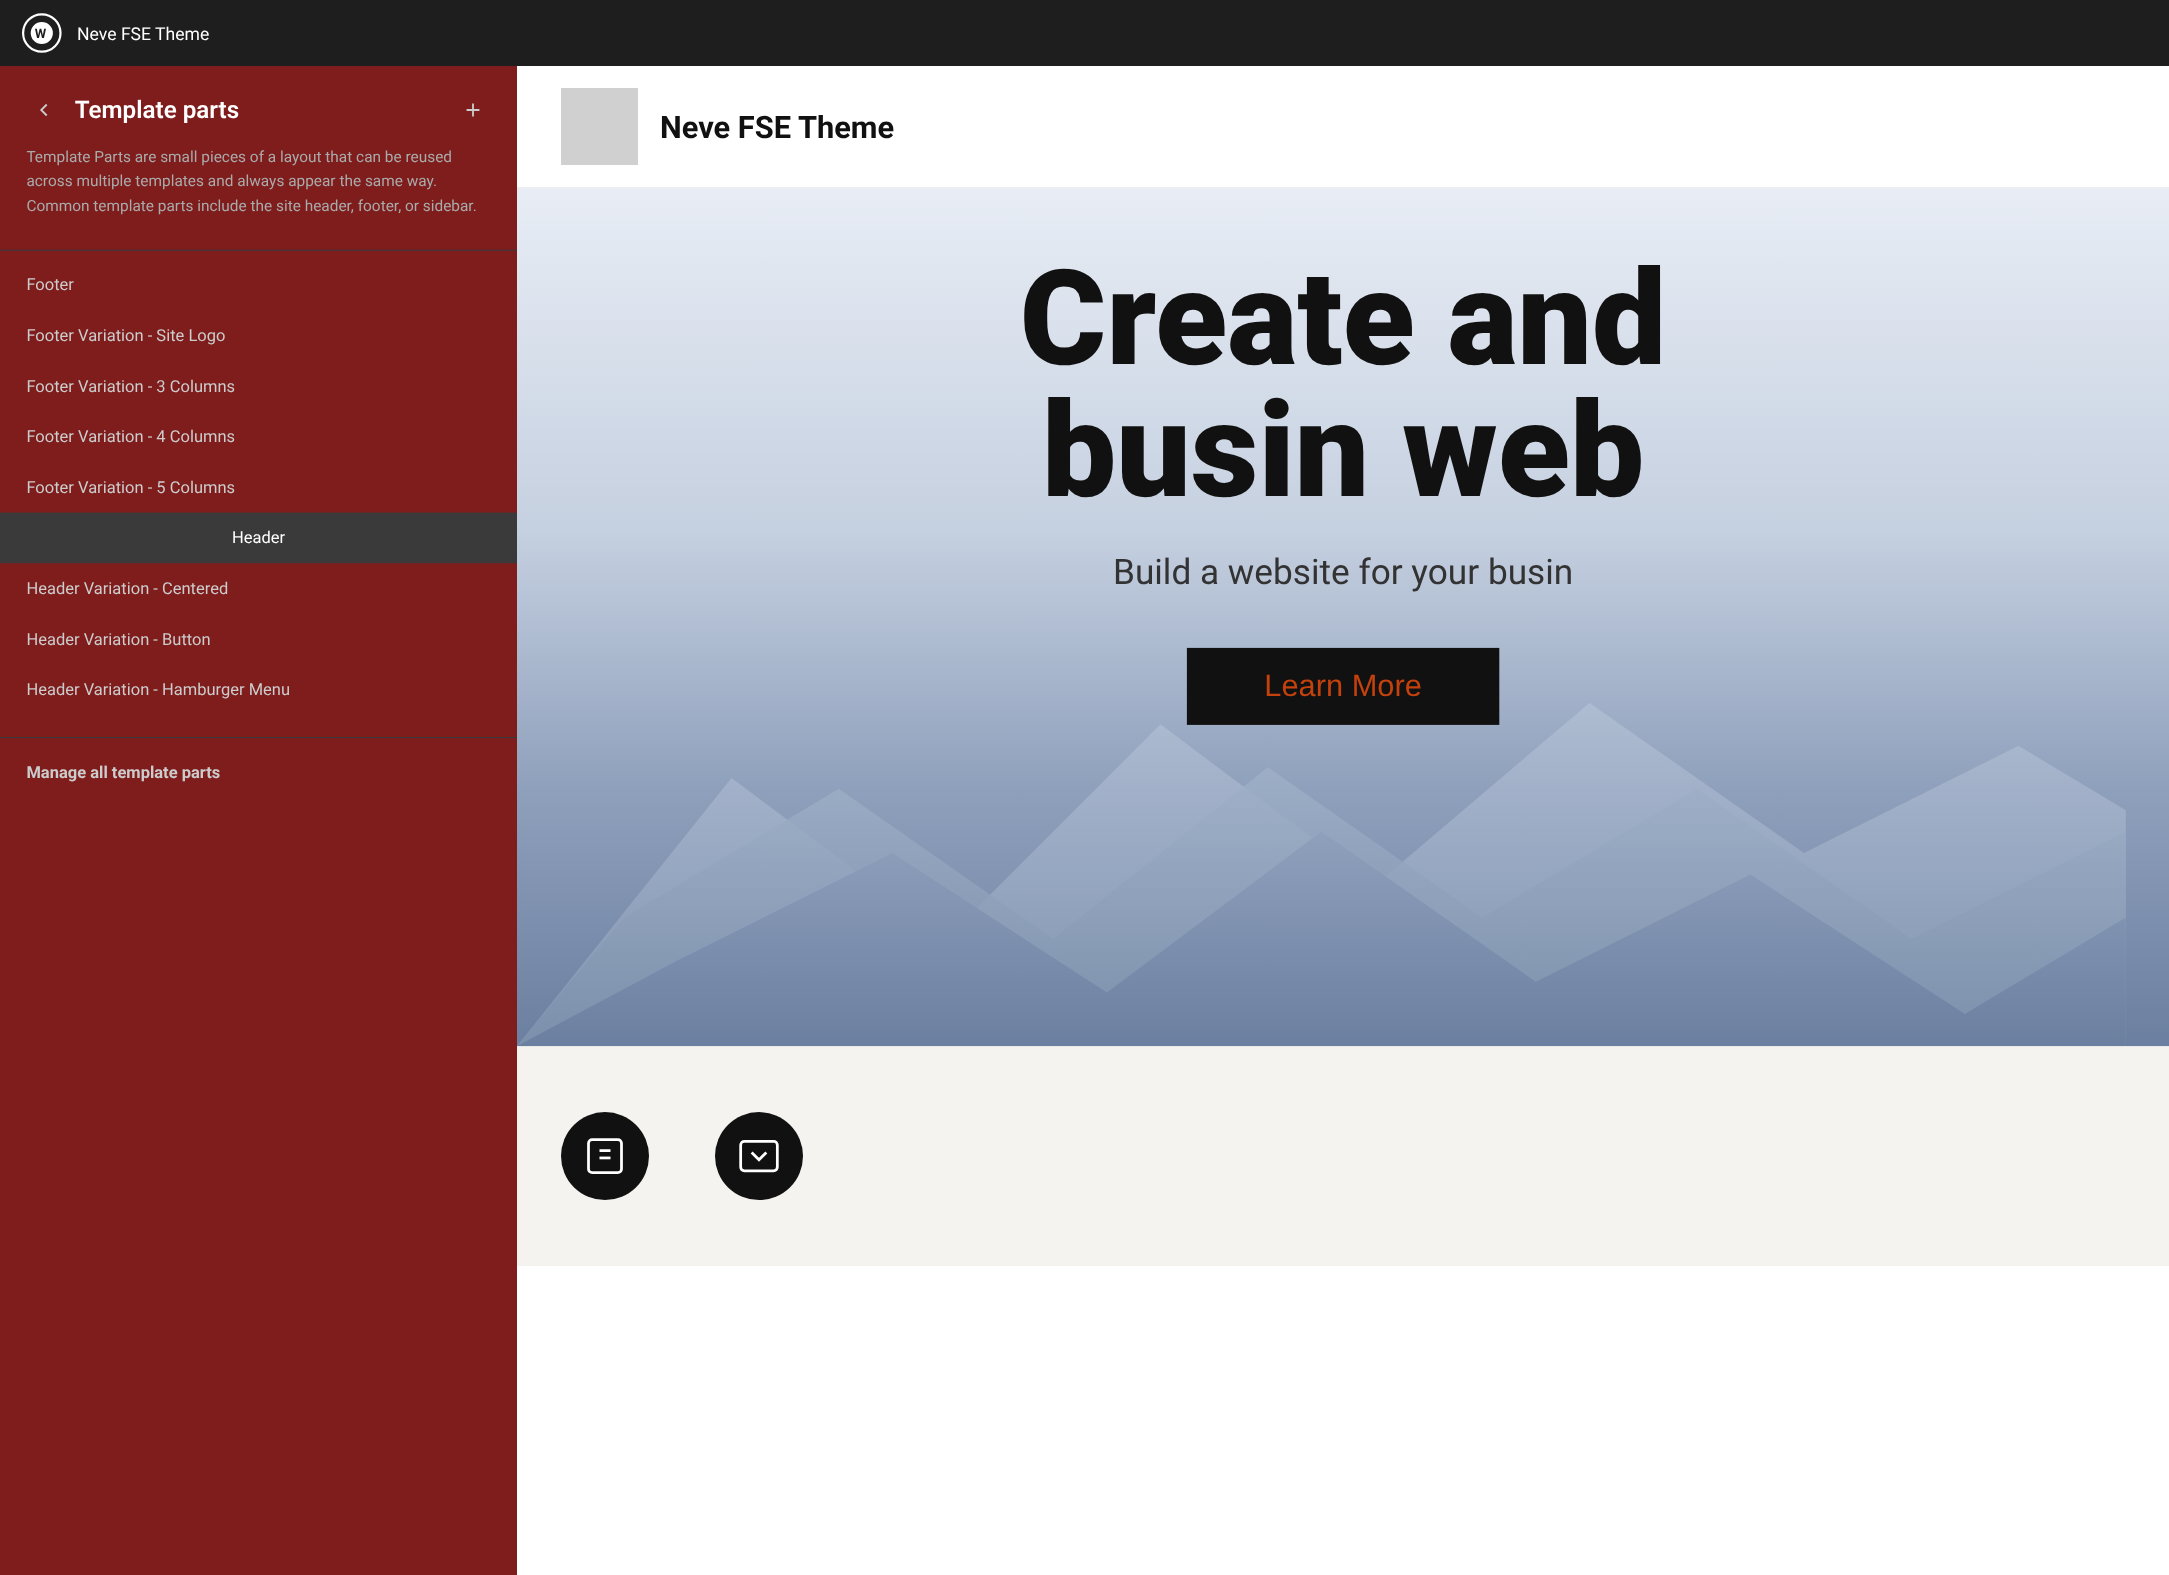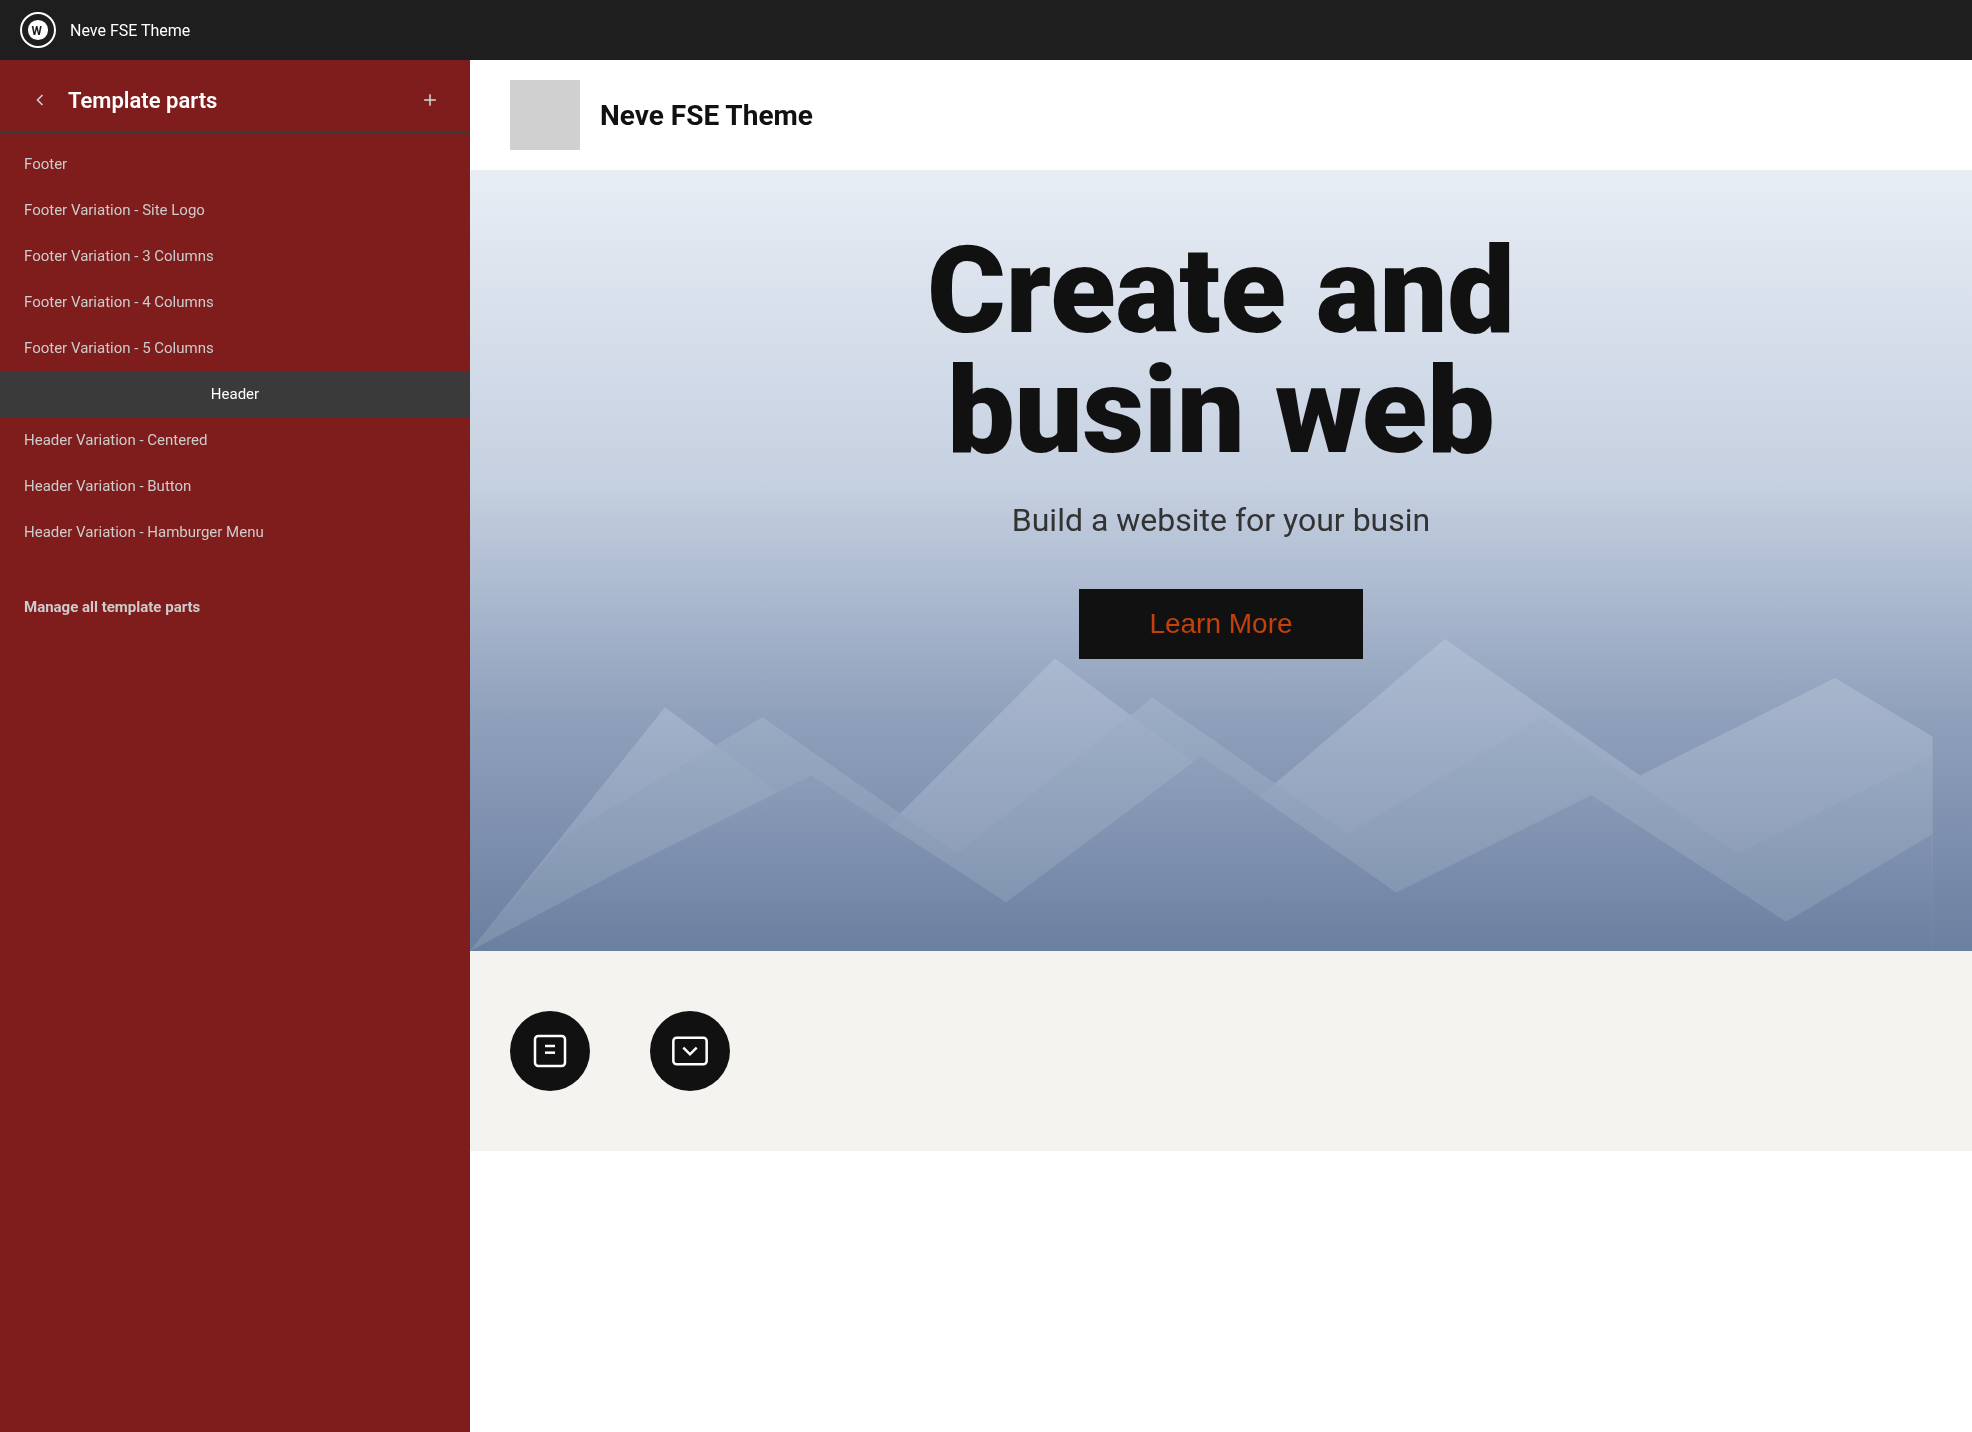--- a/index.html
+++ b/index.html
@@ -296,20 +296,21 @@
         <span class="sidebar-title">Template parts</span>
       </div>
       <div class="add-btn">
         <svg width="20" height="20" viewBox="0 0 24 24" fill="none" stroke="currentColor" stroke-width="2">
           <line x1="12" y1="5" x2="12" y2="19"></line>
           <line x1="5" y1="12" x2="19" y2="12"></line>
         </svg>
       </div>
     </div>
 
+    <p class="sidebar-description">Template Parts are small pieces of a layout that can be reused across multiple templates and always appear the same way. Common template parts include the site header, footer, or sidebar.</p>
 
     <hr class="divider">
 
     <ul class="nav-list">
       <li class="nav-item">
         <span>Footer</span>
       </li>
       <li class="nav-item">
         <span>Footer Variation - Site Logo</span>
       </li>

